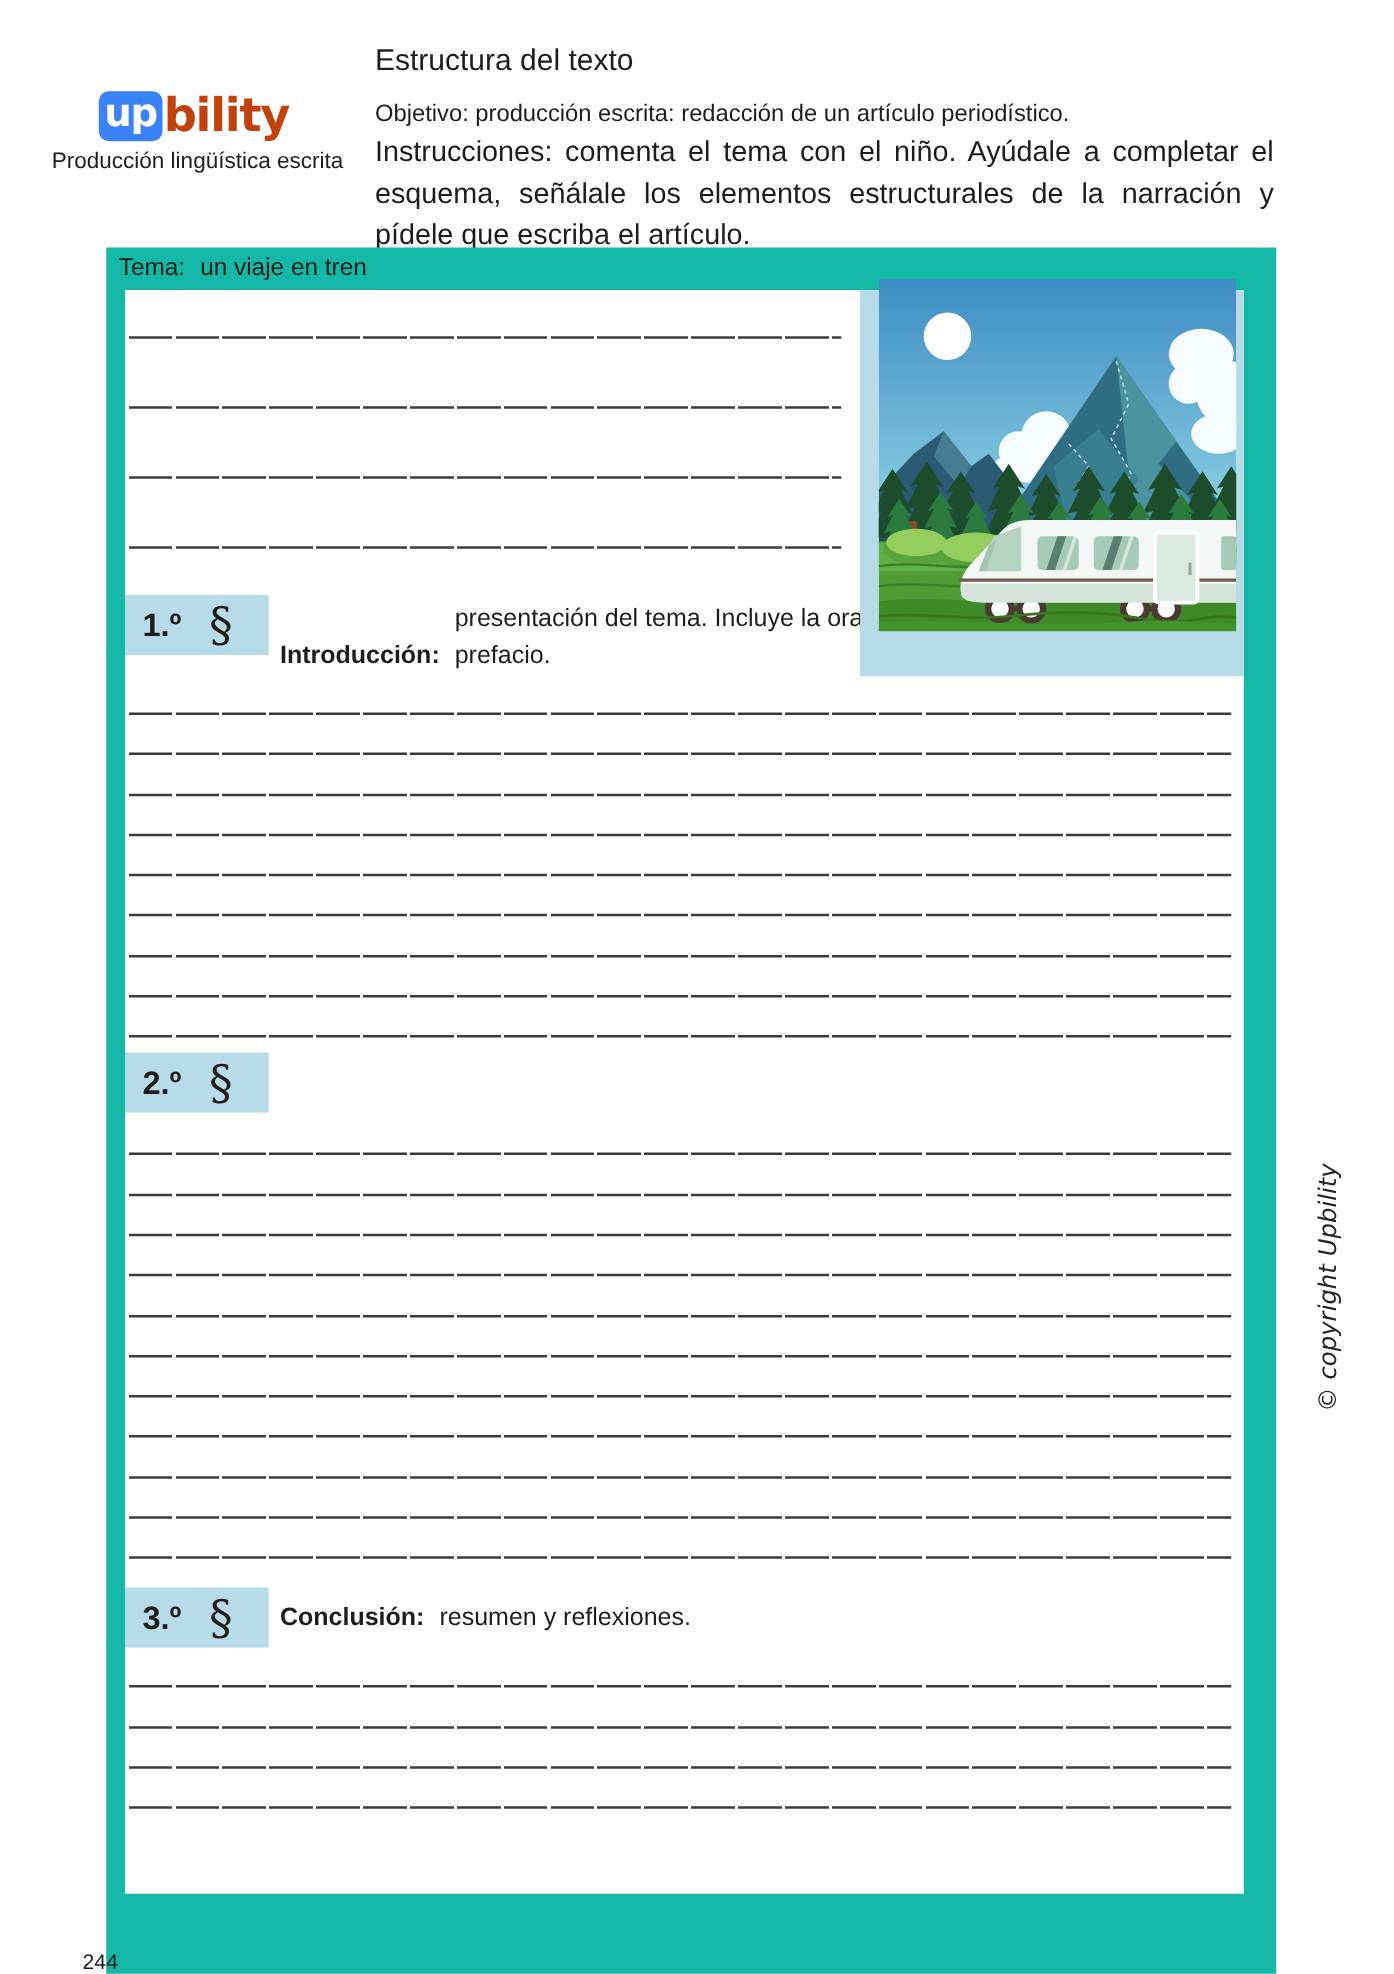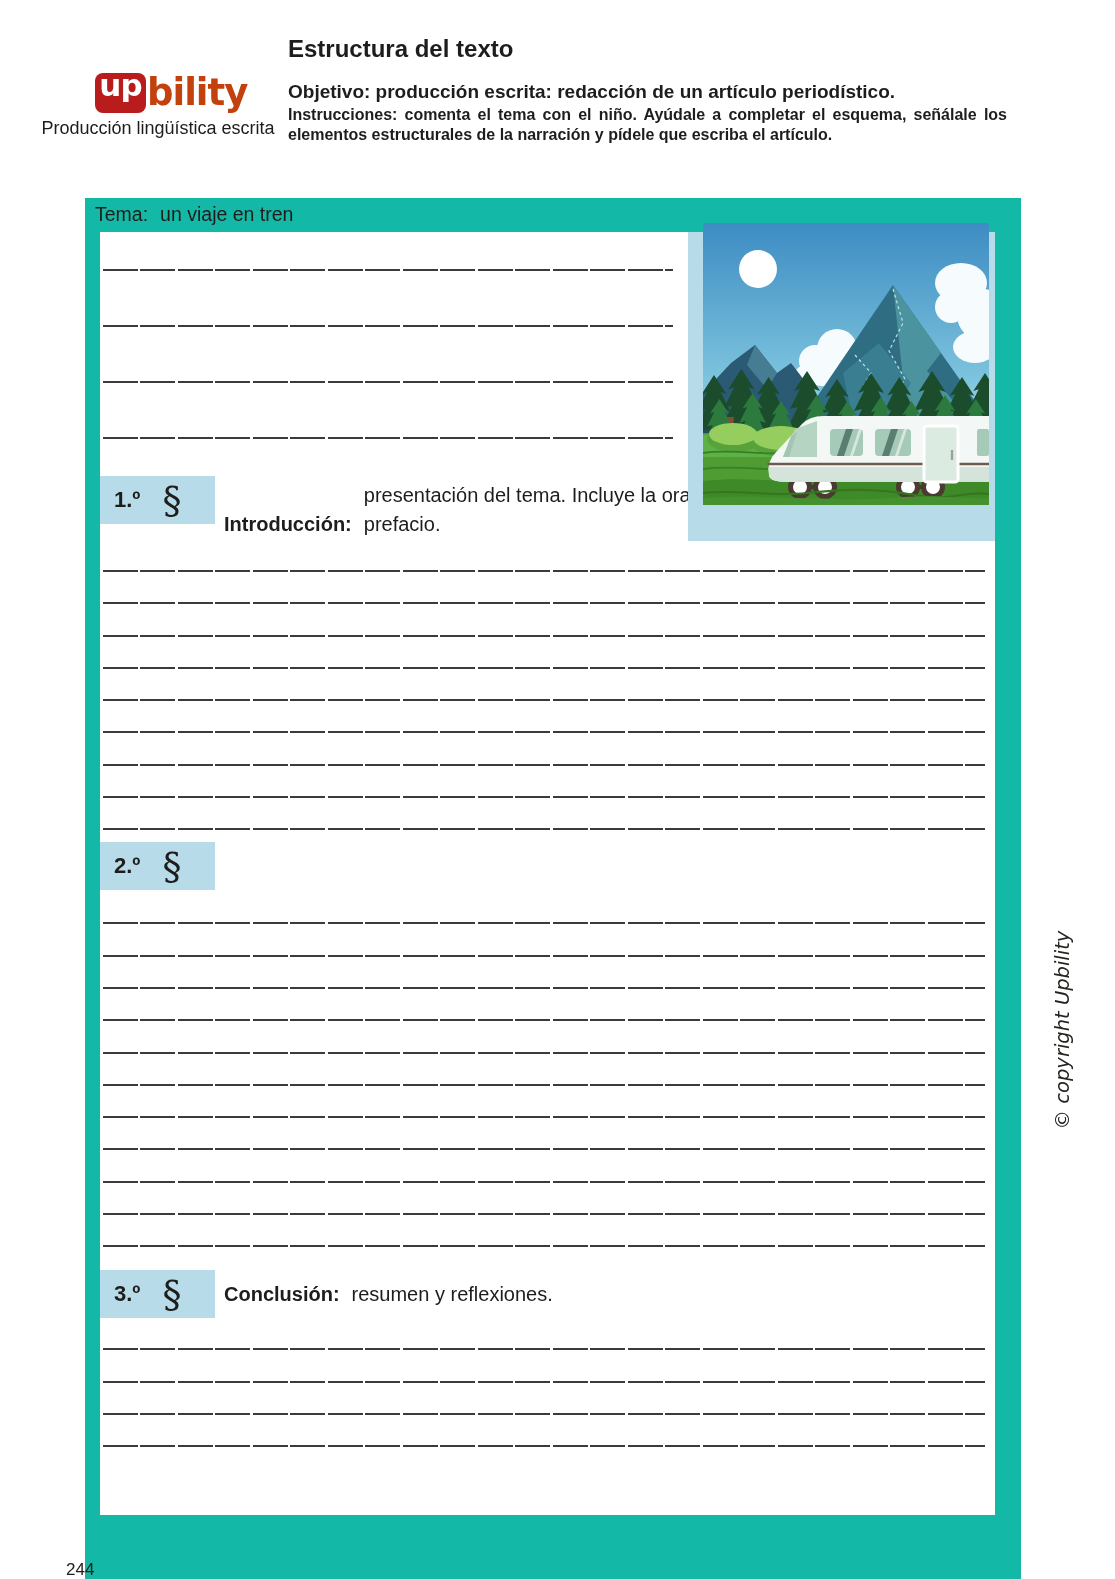--- a/index.html
+++ b/index.html
@@ -1,29 +1,29 @@
 <!DOCTYPE html>
 <html><head>
 <meta charset="utf-8">
 <style>
   html,body{margin:0;padding:0;background:#ffffff;}
   body{width:1115px;height:1579px;position:relative;font-family:"Liberation Sans",sans-serif;color:#1e1d1b;}
 
   
   .logo{position:absolute;left:79px;top:71px;display:flex;align-items:center;font-family:"DejaVu Sans",sans-serif;}
-  .logo-badge{width:51px;height:40px;background:#b91c1c;border-radius:8px;display:flex;justify-content:center;margin-left:16px;}
+  .logo-badge{width:51px;height:40px;background:#3b82f6;border-radius:8px;display:flex;align-items:center;justify-content:center;}
   .logo-badge span{color:#ffffff;font-weight:bold;font-size:31px;line-height:1;margin-top:-3px;letter-spacing:-1px;}
   .logo-rest{color:#c2410c;font-weight:bold;font-size:37px;letter-spacing:-1px;margin-left:1px;}
   .logo-tagline{position:absolute;left:40px;top:118px;width:236px;text-align:center;font-size:18px;}
 
   
-  .header{position:absolute;left:288px;top:34px;width:719px;font-weight:bold;}
+  .header{position:absolute;left:300px;top:34px;width:719px;}
   .header-title{font-size:24px;line-height:30px;}
   .header-objective{font-size:19px;line-height:24px;margin-top:16px;}
-  .header-instructions{font-size:16px;line-height:20px;margin-top:1px;text-align:justify;}
+  .header-instructions{font-size:23px;line-height:33px;margin-top:1px;text-align:justify;}
 
   
   .bluebox{position:absolute;left:85px;top:198px;width:936px;height:1465px;background:#14b8a6;}
   .tema{position:absolute;left:10px;top:5px;font-size:19.5px;display:flex;gap:12px;}
   .sheet{position:absolute;left:15px;top:34px;width:895px;height:1283px;background:#ffffff;}
   .cover{position:absolute;left:588px;top:0;width:307px;height:309px;background:#b8dbea;}
   .train{position:absolute;left:603px;top:-9px;width:286px;height:282px;}
 
   .encab-title{margin:16px 0 0 13px;font-family:"DejaVu Sans",sans-serif;font-weight:bold;font-size:26px;line-height:38px;letter-spacing:-0.5px;}
 
@@ -37,21 +37,21 @@
   .s1{margin-top:32px;}
   .s2{margin-top:32px;}
   .s3{margin-top:30px;}
 
   
   .srow{display:flex;align-items:flex-start;}
   .r1{margin-top:37px;}
   .r2{margin-top:12px;}
   .r3{margin-top:23px;}
   .badge{flex:none;width:115px;height:48px;background:#b8dbea;display:flex;align-items:center;padding-left:14px;box-sizing:border-box;gap:22px;}
-  .badge .ord{font-size:22px;font-weight:bold;}
+  .badge .ord{font-size:26px;font-weight:bold;}
   .badge .sym{font-family:"DejaVu Serif",serif;font-size:38px;line-height:44px;}
   .shead{margin-left:9px;font-size:20px;line-height:28.5px;display:flex;align-items:flex-end;gap:12px;flex:1;min-width:0;}
   .shead b{white-space:nowrap;}
   .pt1{padding-top:5px;}
   .pt2{padding-top:10px;}
 
   
   .copyright{position:absolute;left:1062px;top:1030px;transform:translate(-50%,-50%) rotate(-90deg);white-space:nowrap;font-style:italic;font-size:19.5px;font-family:"DejaVu Sans",sans-serif;color:#262421;}
   .pagenum{position:absolute;left:66px;top:1536px;font-size:17px;margin-top:24px;}
 </style>

